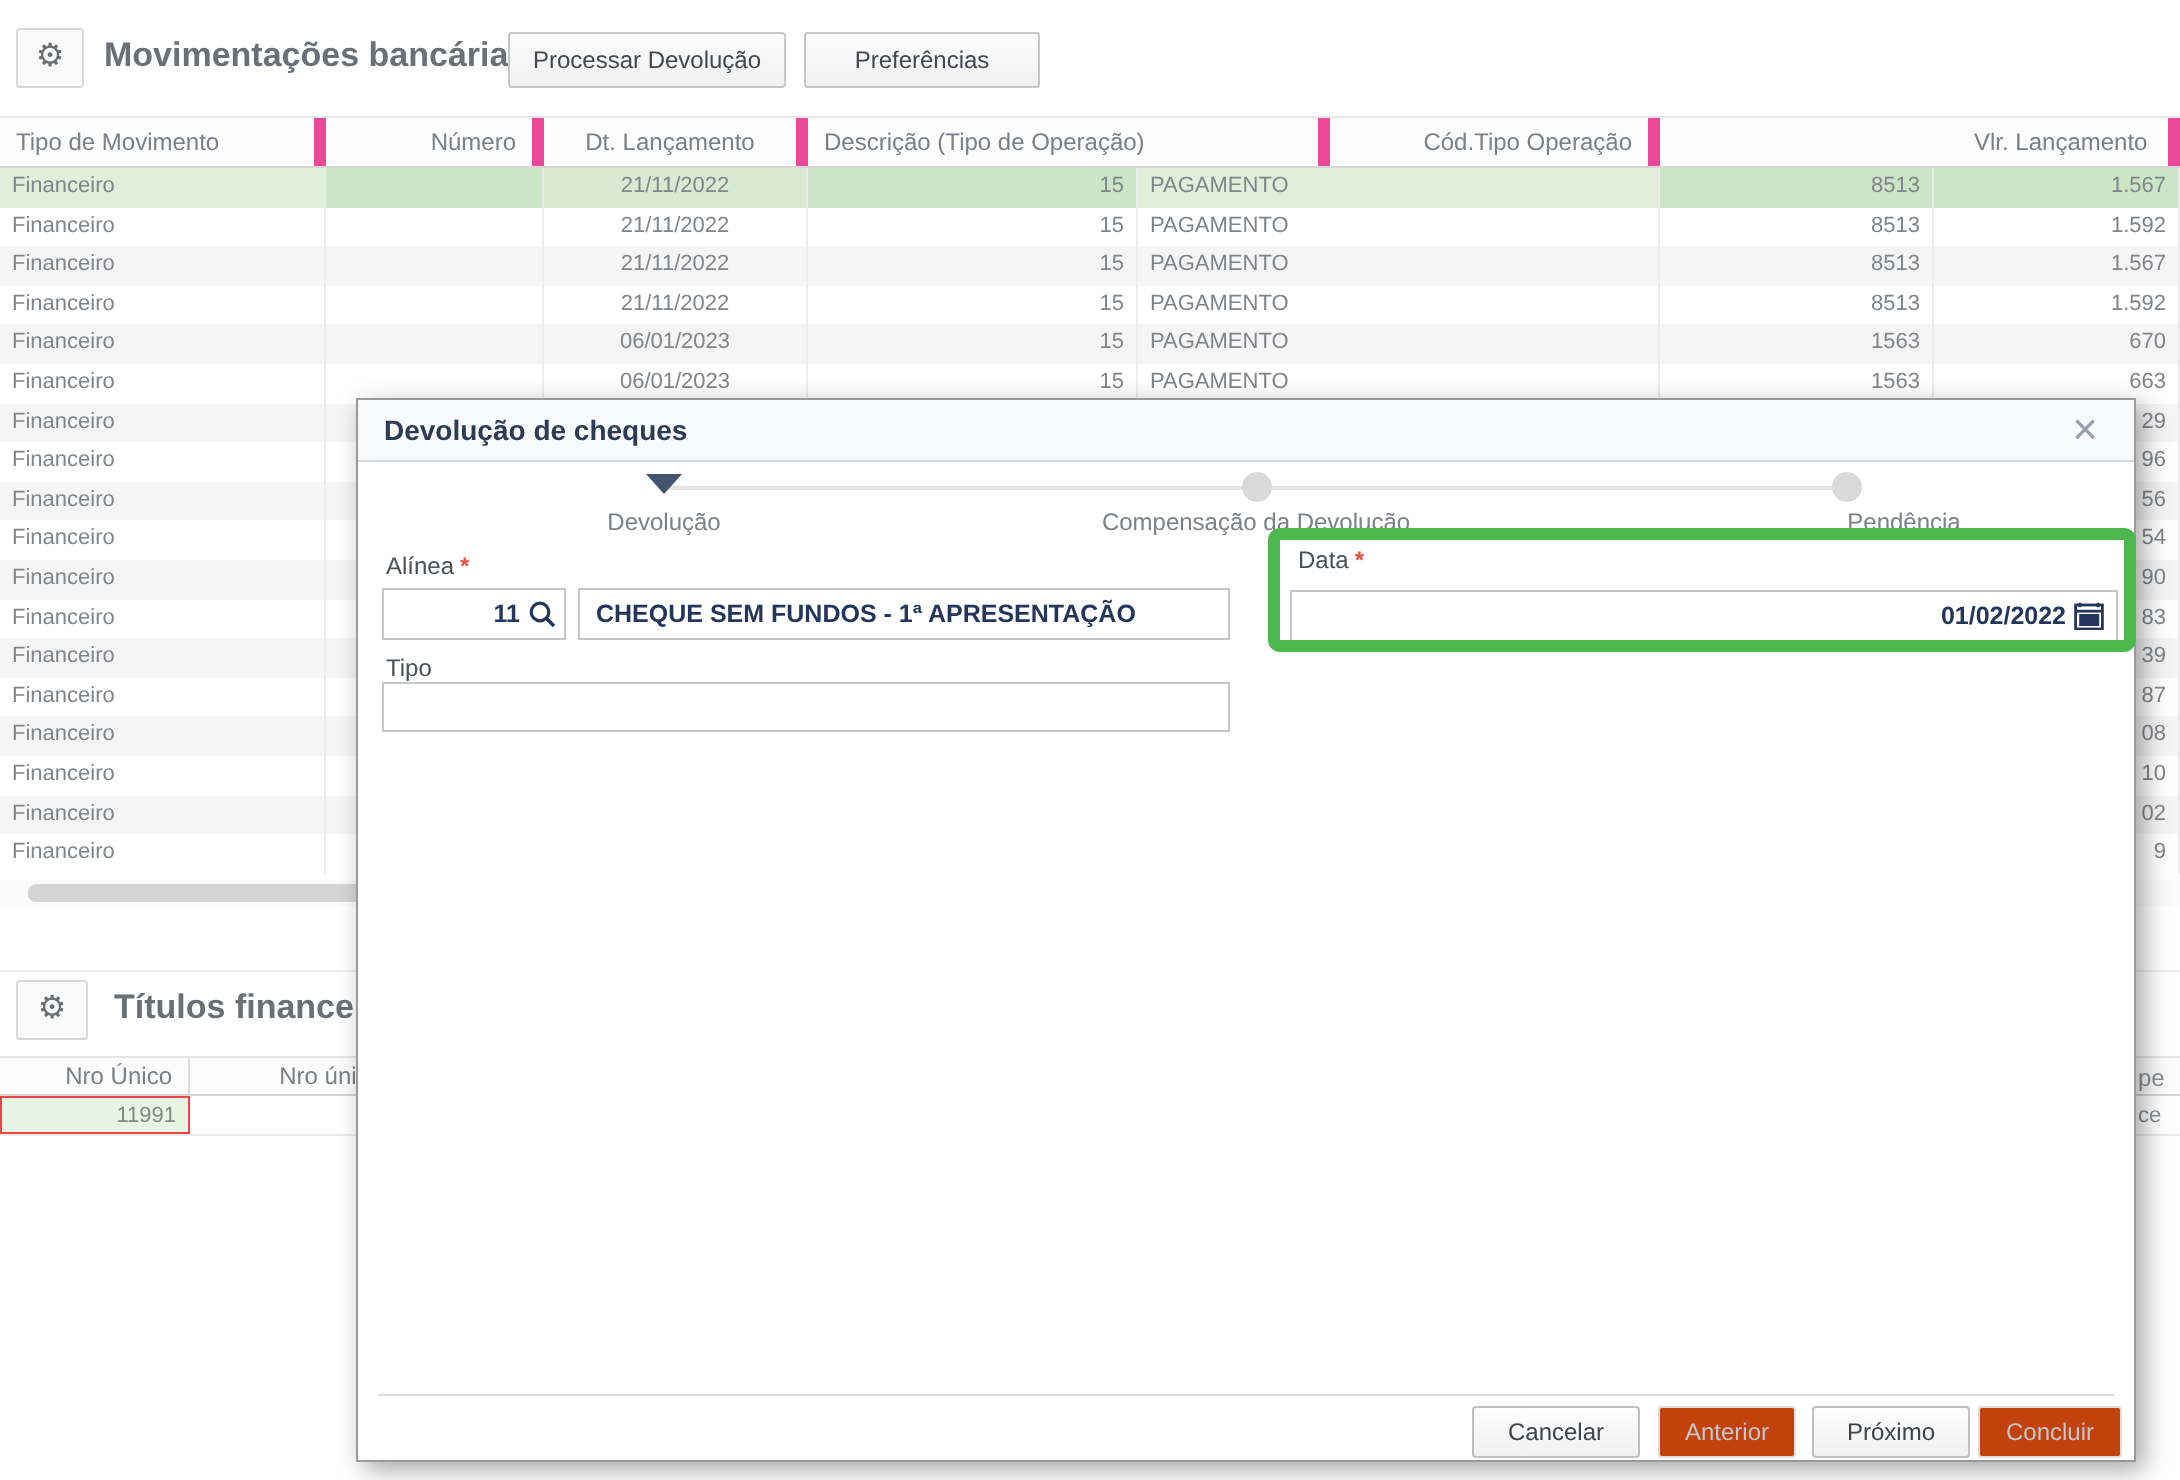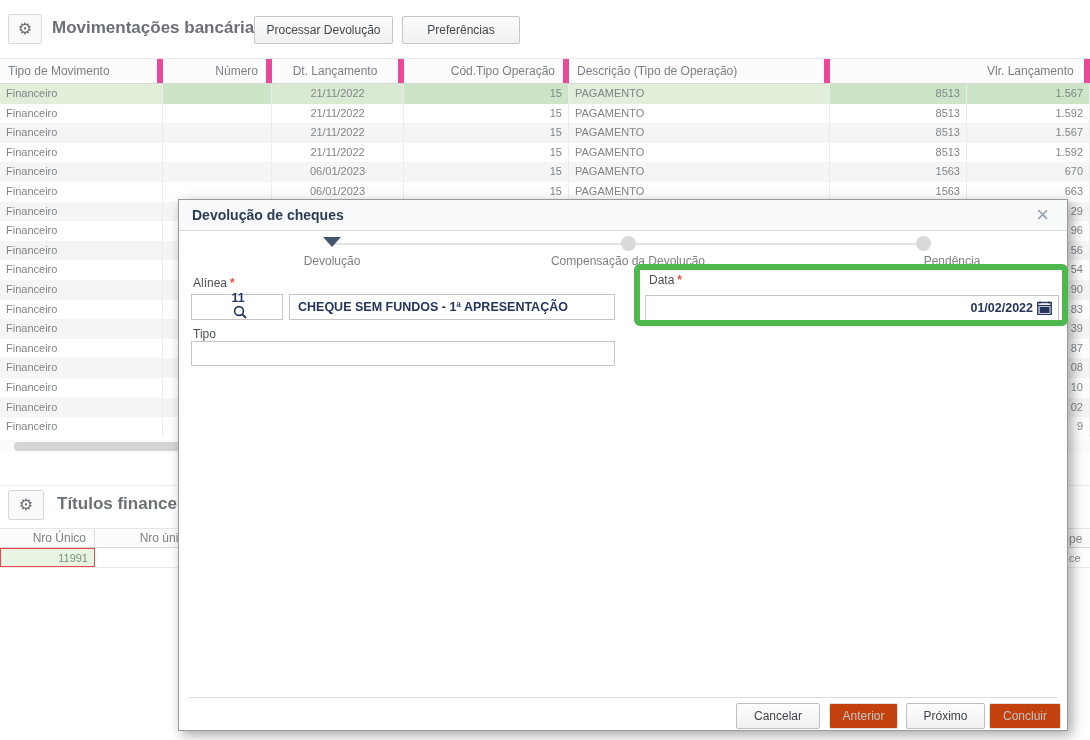--- a/index.html
+++ b/index.html
@@ -82,22 +82,22 @@
     <span class="gear-glyph">⚙</span>
   </div>
   <div class="section-title" style="left:52px;top:18px;">Movimentações bancárias</div>
   <div class="top-btn" style="left:402px;top:16px;width:116px;height:26px;">Preferências</div>
   <div class="top-btn" style="left:254px;top:16px;width:137px;height:26px;">Processar Devolução</div>
 
   <div id="grid-header">
       <div class="hcell" style="width: 163px; text-align: left;">Tipo de Movimento</div>
       <div class="hcell" style="width: 109px; text-align: right;">Número</div>
       <div class="hcell" style="width: 132px; text-align: center;">Dt. Lançamento</div>
+      <div class="hcell" style="width: 261px; text-align: left;">Descrição (Tipo de Operação)</div>
       <div class="hcell" style="width: 165px; text-align: right;">Cód.Tipo Operação</div>
-      <div class="hcell" style="width: 261px; text-align: left;">Descrição (Tipo de Operação)</div>
       <div class="hcell" style="width: 137px; text-align: right; margin-top: 30px;">Núm. Documento</div>
       <div class="hcell" style="width: 123px; text-align: left; padding-left: 20px;">Vlr. Lançamento</div>
     </div>
   <div id="grid-rows">
       <div class="grow selected">
         <div class="gcell" style="width: 163px; text-align: left;">Financeiro</div>
         <div class="gcell num" style="width: 109px; text-align: right;"></div>
         <div class="gcell datec" style="width: 132px; text-align: center;">21/11/2022</div>
         <div class="gcell num" style="width: 165px; text-align: right;">15</div>
         <div class="gcell" style="width: 261px; text-align: left;">PAGAMENTO</div>
@@ -291,21 +291,21 @@
     <div id="wiz-tri"></div>
     <div class="wiz-circle" style="left:442px;"></div>
     <div class="wiz-circle" style="left:737px;"></div>
     <div class="wiz-label" style="left:153px;">Devolução</div>
     <div class="wiz-label" style="left:449px;">Compensação da Devolução</div>
     <div class="wiz-label" style="left:773px;">Pendência</div>
 
     <div class="fld-label" style="left:14px;top:76px;">
       <span>Alínea</span><span class="req">*</span>
     </div>
-    <div class="inp" id="alinea-code-input" style="left:12px;top:94px;width:92px;flex-direction:column;">
+    <div class="inp" id="alinea-code-input" style="left:12px;top:94px;width:92px;">
       <span>11</span>
       <span class="mini-icon">
         <svg width="14" height="14" viewBox="0 0 14 14">
             <circle cx="6" cy="6" r="4.4" fill="none" stroke="#24365c" stroke-width="1.6"></circle>
             <line x1="9.4" y1="9.4" x2="13" y2="13" stroke="#24365c" stroke-width="1.8"></line>
           </svg>
       </span>
     </div>
     <div class="inp" id="alinea-desc-input" style="left:110px;top:94px;width:326px;">CHEQUE SEM FUNDOS - 1ª APRESENTAÇÃO</div>
 

